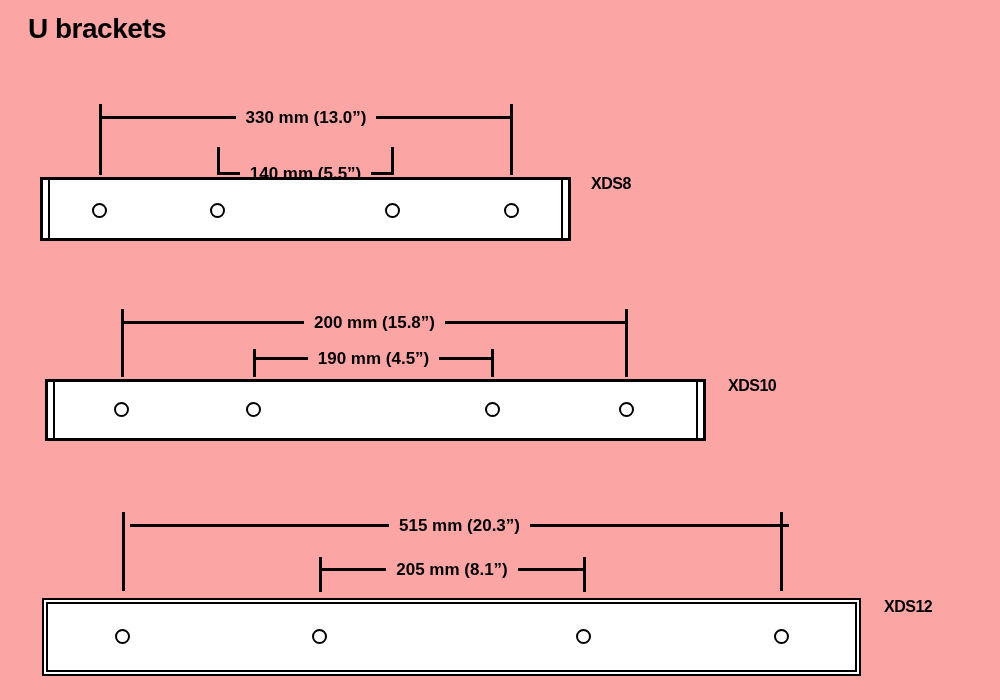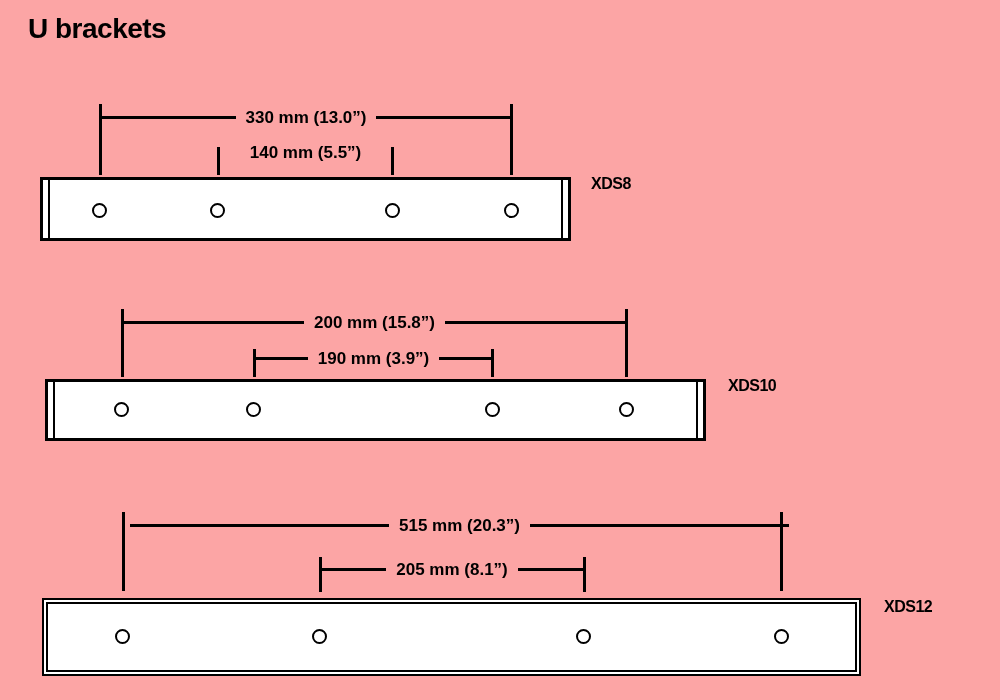--- a/index.html
+++ b/index.html
@@ -83,21 +83,21 @@
   <div>
 
     <div class="dim-row" style="left:100px; top:108px; width:412px;justify-content:flex-end;">
       <div class="dim-seg"></div>
       <div class="dim-label">330 mm (13.0”)</div>
       <div class="dim-seg"></div>
     </div>
     <div class="tick" style="left:99px; top:104px; height:71px;"></div>
     <div class="tick" style="left:510px; top:104px; height:71px;"></div>
 
-    <div class="dim-row" style="left:218px; top:143px; width:175px;flex-direction:column;">
+    <div class="dim-row" style="left:218px; top:164px; width:175px;">
       <div class="dim-seg"></div>
       <div class="dim-label">140 mm (5.5”)</div>
       <div class="dim-seg"></div>
     </div>
     <div class="tick" style="left:217px; top:147px; height:28px;"></div>
     <div class="tick" style="left:391px; top:147px; height:28px;"></div>
 
     <div class="bracket" style="left:40px; top:177px; width:531px; height:64px;">
       <div class="endcap" style="left:5px;"></div>
       <div class="endcap" style="right:5px;"></div>
@@ -114,21 +114,21 @@
     <div class="dim-row" style="left:122px; top:313px; width:505px;">
       <div class="dim-seg"></div>
       <div class="dim-label">200 mm (15.8”)</div>
       <div class="dim-seg"></div>
     </div>
     <div class="tick" style="left:121px; top:309px; height:68px;"></div>
     <div class="tick" style="left:625px; top:309px; height:68px;"></div>
 
     <div class="dim-row" style="left:254px; top:349px; width:239px;">
       <div class="dim-seg"></div>
-      <div class="dim-label">190 mm (3.9”)</div>
+      <div class="dim-label">190 mm (4.5”)</div>
       <div class="dim-seg"></div>
     </div>
     <div class="tick" style="left:253px; top:349px; height:28px;"></div>
     <div class="tick" style="left:491px; top:349px; height:28px;"></div>
 
     <div class="bracket" style="left:45px; top:379px; width:661px; height:62px;">
       <div class="endcap" style="left:5px;"></div>
       <div class="endcap" style="right:5px;"></div>
     </div>
     <div class="hole" style="left:114px; top:402px;"></div>

